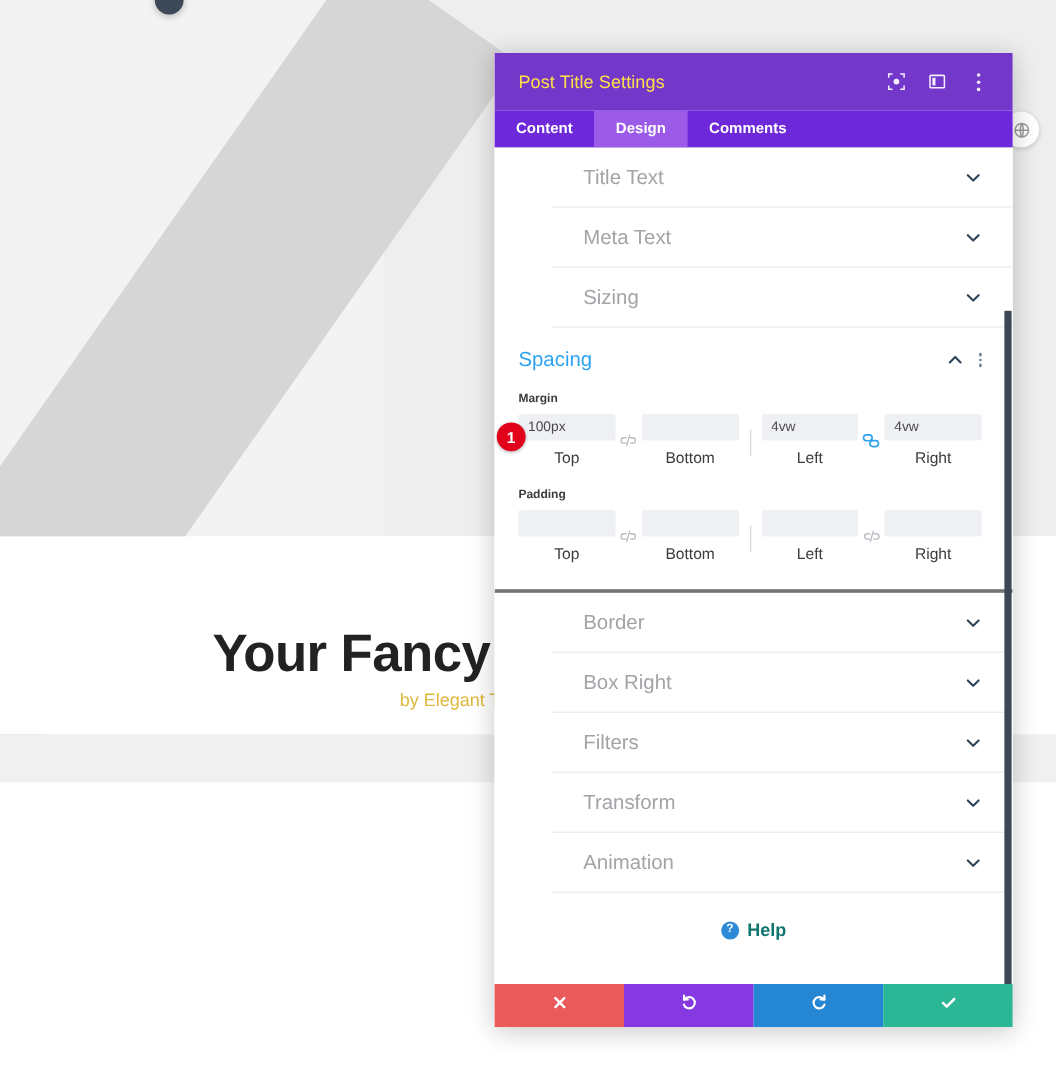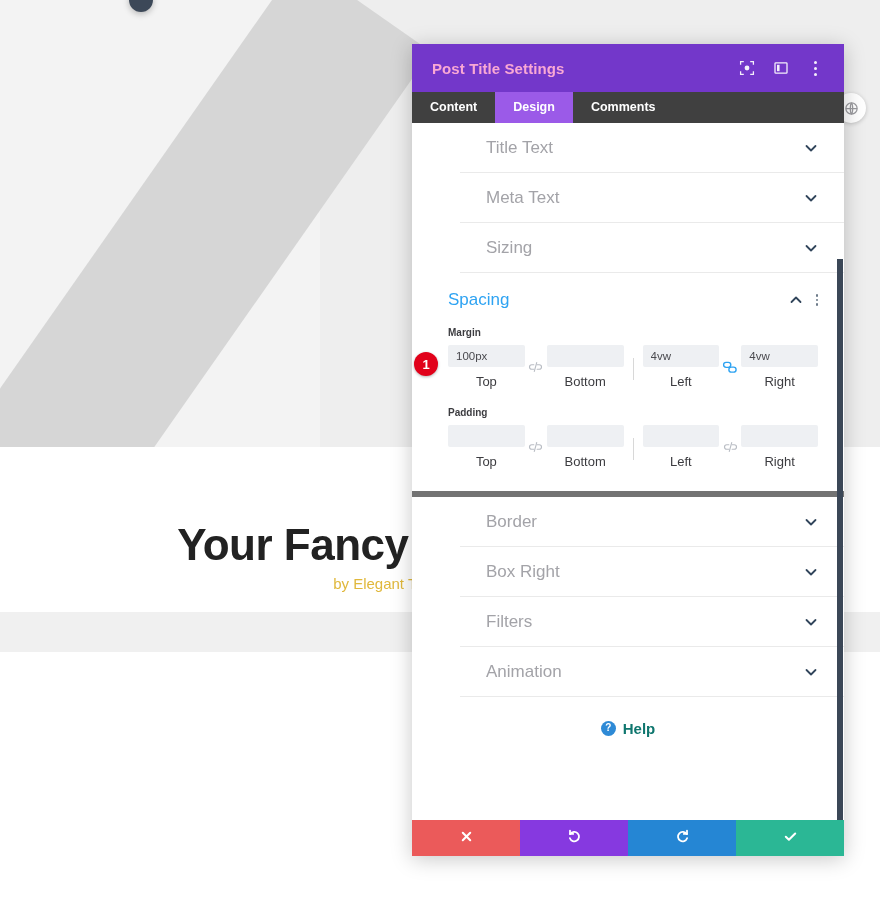--- a/index.html
+++ b/index.html
@@ -136,43 +136,43 @@
 
   .modal-header {
     background: #7337ca;
     height: 48px;
     display: flex;
     align-items: center;
     padding: 0 20px;
     flex: none;
   }
   .modal-title {
-    color: #f9a8d4;
+    color: #fde047;
     font-size: 15px;
-    font-weight: 700;
+    font-weight: 400;
     flex: 1;
     letter-spacing: .1px;
   }
   .header-actions {
     display: flex;
     align-items: center;
     gap: 16px;
   }
   .hicon {
     width: 18px;
     height: 18px;
     display: flex;
     align-items: center;
     justify-content: center;
     cursor: pointer;
     opacity: .92;
   }
 
   .modal-tabs {
-    background: #404040;
+    background: #6d28d9;
     height: 31px;
     display: flex;
     flex: none;
     align-items: center;
   }
   .tab {
     padding: 0 18px;
     height: 31px;
     line-height: 31px;
     color: #ffffff;
@@ -215,22 +215,22 @@
     font-weight: 400;
   }
   .chev {
     width: 14px;
     height: 14px;
     display: block;
   }
 
   
   .section-open {
-    border-bottom: 6px solid #737373;
-    padding: 0 26px 22px 36px;
+    border-bottom: 3px solid #737373;
+    padding: 0 26px 22px 20px;
   }
   .section-head {
     height: 54px;
     display: flex;
     align-items: center;
   }
   .section-head .tl {
     flex: 1;
     font-size: 17px;
     color: #2ea3f2;
@@ -608,20 +608,28 @@
 
       <div class="toggle-row">
         <span class="tl">Filters</span>
         <span>
           <svg class="chev" viewBox="0 0 14 14" fill="none" stroke="#31455b" stroke-width="1.8" stroke-linecap="round" stroke-linejoin="round">
               <path d="M2.5 5 L7 9.5 L11.5 5"></path>
             </svg>
         </span>
       </div>
 
+      <div class="toggle-row">
+        <span class="tl">Transform</span>
+        <span>
+          <svg class="chev" viewBox="0 0 14 14" fill="none" stroke="#31455b" stroke-width="1.8" stroke-linecap="round" stroke-linejoin="round">
+              <path d="M2.5 5 L7 9.5 L11.5 5"></path>
+            </svg>
+        </span>
+      </div>
 
       <div class="toggle-row">
         <span class="tl">Animation</span>
         <span>
           <svg class="chev" viewBox="0 0 14 14" fill="none" stroke="#31455b" stroke-width="1.8" stroke-linecap="round" stroke-linejoin="round">
               <path d="M2.5 5 L7 9.5 L11.5 5"></path>
             </svg>
         </span>
       </div>
 

